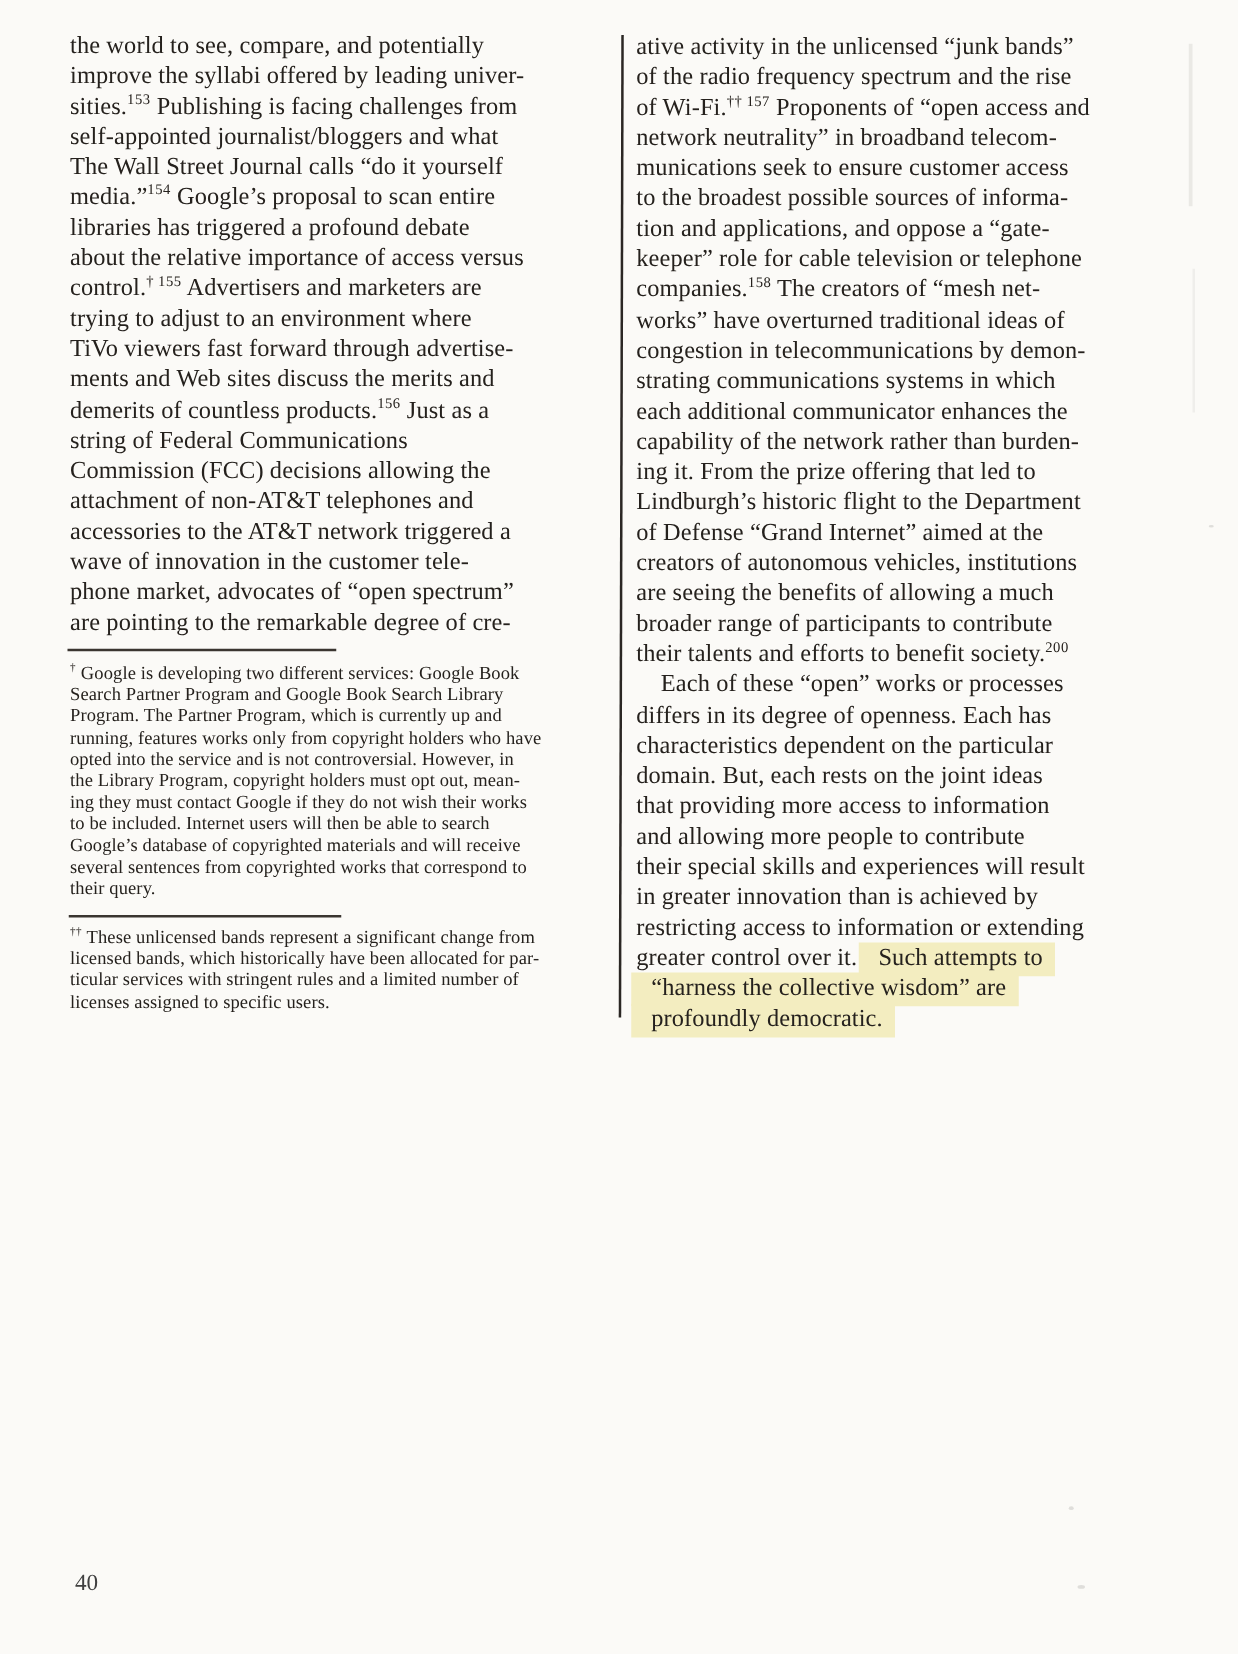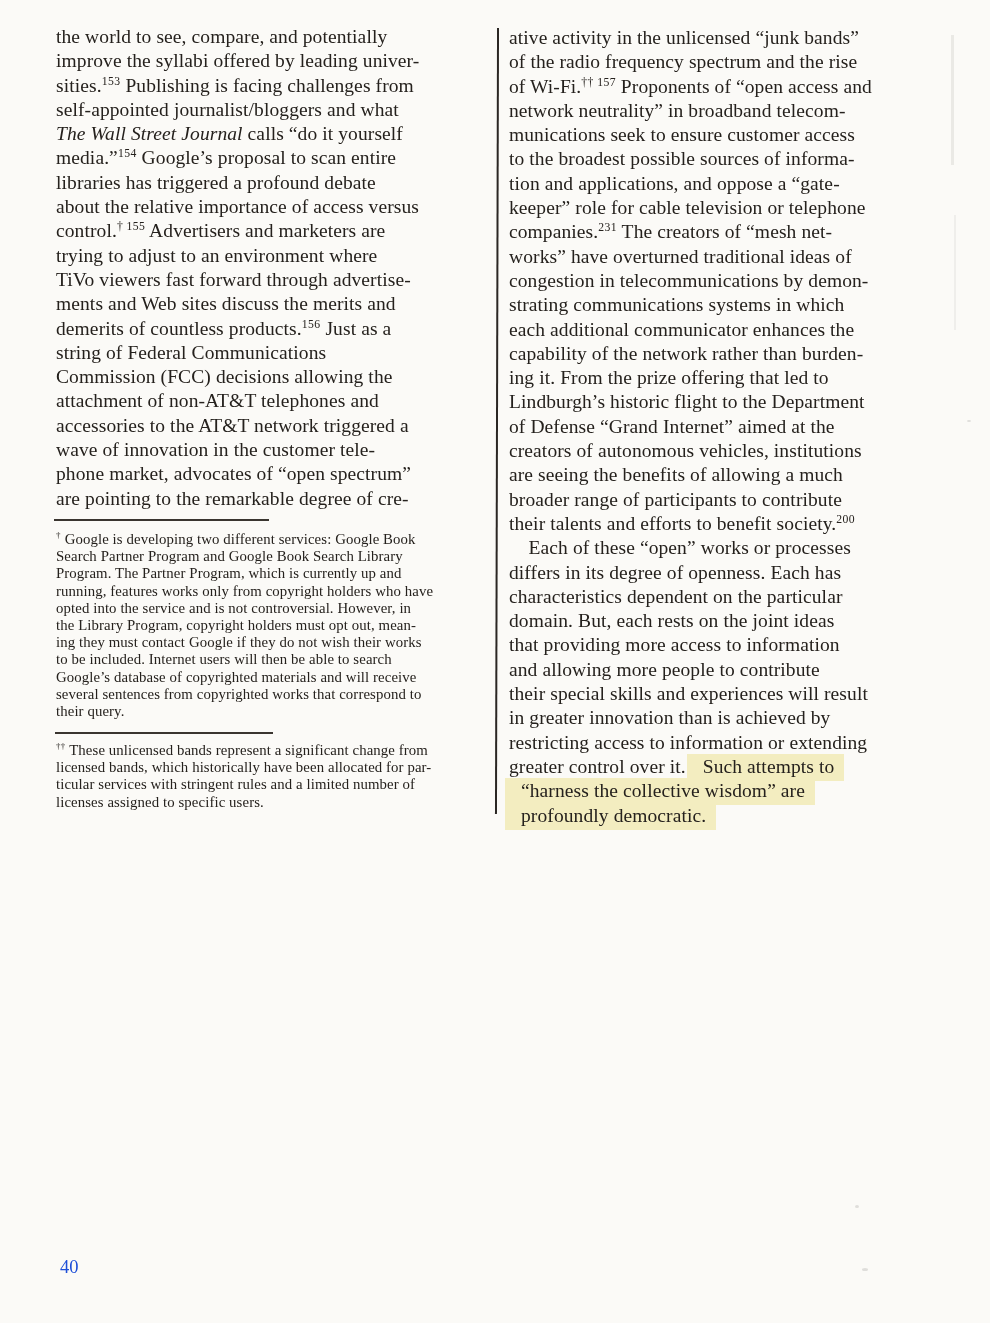--- a/index.html
+++ b/index.html
@@ -17,21 +17,21 @@
   .col-main .tline {
     font-size: 19.5px;
     line-height: 24.3px;
     letter-spacing: 0.1px;
   }
   .col-foot .tline {
     font-size: 14.8px;
     line-height: 17.2px;
     letter-spacing: 0.1px;
   }
-  .s-i { font-style: italic; }
+  .s-i { }
   .s-sup {
     vertical-align: super;
     font-size: 0.60em;
     line-height: 0;
     letter-spacing: 0.4px;
   }
   .s-hl {
     background: var(--hl, #f3edc0);
     padding: 2px 10px 4px 16px;
     margin-left: -4px;
@@ -47,21 +47,21 @@
     position: absolute;
     height: 2px;
     background: #3a3530;
   }
   .rule1 { left: 54px; top: 519px; width: 215px; }
   .rule2 { left: 55px; top: 732px; width: 218px; }
   .page-number {
     position: absolute;
     left: 60px; top: 1257px;
     font-size: 18.5px;
-    color: #1d4ed8;
+    color: #404040;
   }
   .smudge {
     position: absolute;
     background: rgba(90, 85, 80, 0.10);
   }
   .smudge-a { left: 951px; top: 35px; width: 3px; height: 130px; }
   .smudge-b { left: 954px; top: 215px; width: 2px; height: 115px; opacity: 0.7; }
   .speck {
     position: absolute;
     width: 4px; height: 3px;
@@ -102,21 +102,21 @@
 
   <div class="column col-main" style="left:509px; top:26px; width:438px;">
       <div class="tline"><span>ative activity in the unlicensed “junk bands”</span></div>
       <div class="tline"><span>of the radio frequency spectrum and the rise</span></div>
       <div class="tline"><span>of Wi-Fi.</span><span class="s-sup">†† 157</span><span> Proponents of “open access and</span></div>
       <div class="tline"><span>network neutrality” in broadband telecom-</span></div>
       <div class="tline"><span>munications seek to ensure customer access</span></div>
       <div class="tline"><span>to the broadest possible sources of informa-</span></div>
       <div class="tline"><span>tion and applications, and oppose a “gate-</span></div>
       <div class="tline"><span>keeper” role for cable television or telephone</span></div>
-      <div class="tline"><span>companies.</span><span class="s-sup">231</span><span> The creators of “mesh net-</span></div>
+      <div class="tline"><span>companies.</span><span class="s-sup">158</span><span> The creators of “mesh net-</span></div>
       <div class="tline"><span>works” have overturned traditional ideas of</span></div>
       <div class="tline"><span>congestion in telecommunications by demon-</span></div>
       <div class="tline"><span>strating communications systems in which</span></div>
       <div class="tline"><span>each additional communicator enhances the</span></div>
       <div class="tline"><span>capability of the network rather than burden-</span></div>
       <div class="tline"><span>ing it. From the prize offering that led to</span></div>
       <div class="tline"><span>Lindburgh’s historic flight to the Department</span></div>
       <div class="tline"><span>of Defense “Grand Internet” aimed at the</span></div>
       <div class="tline"><span>creators of autonomous vehicles, institutions</span></div>
       <div class="tline"><span>are seeing the benefits of allowing a much</span></div>

